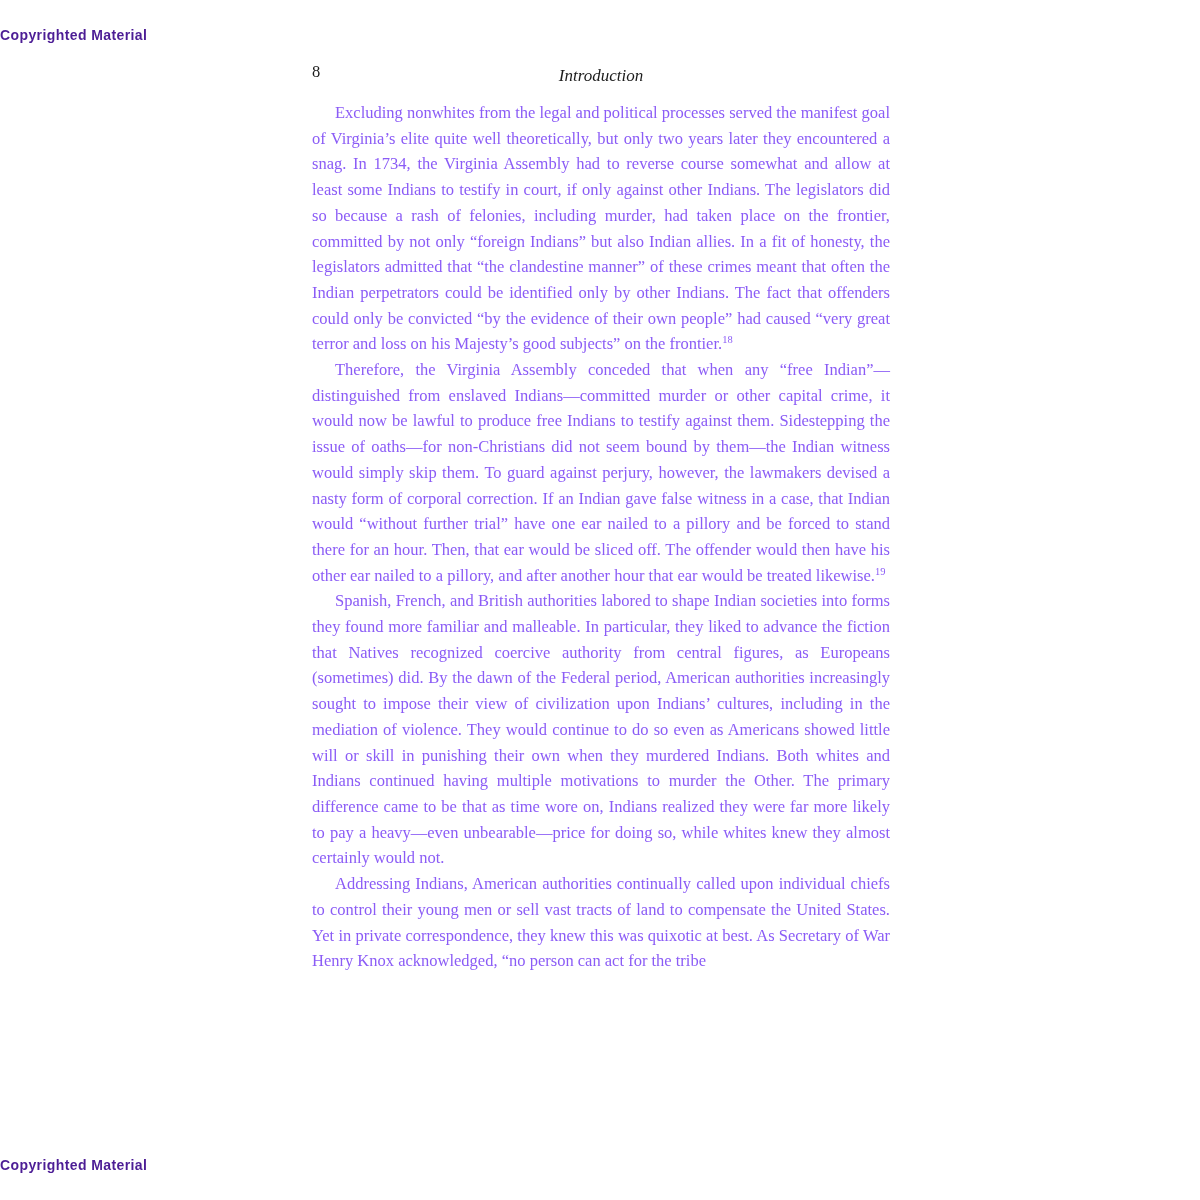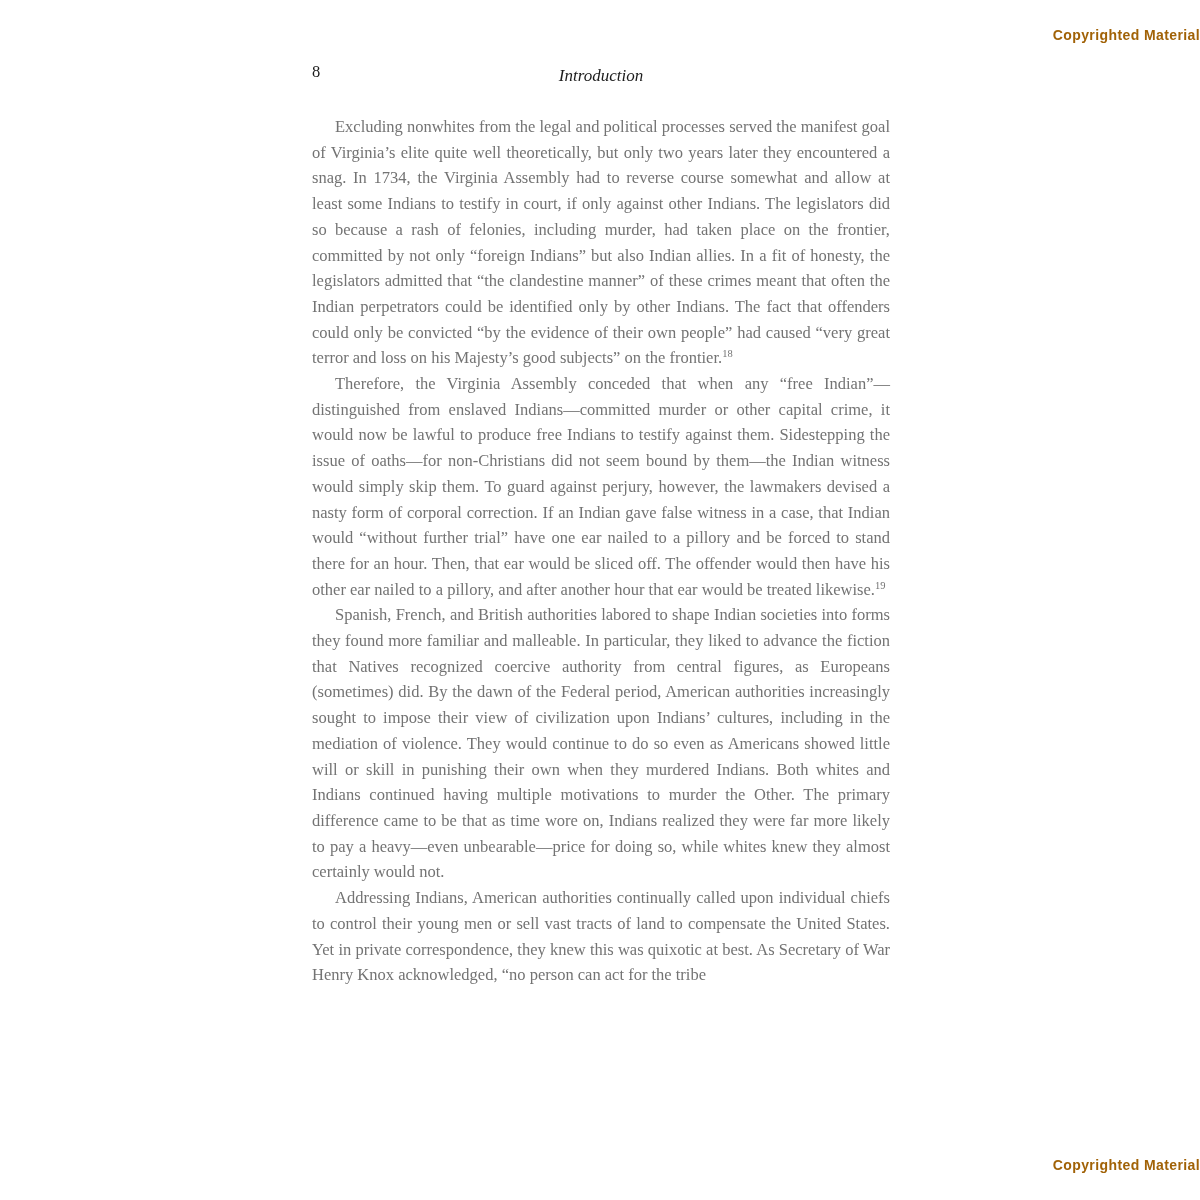--- a/index.html
+++ b/index.html
@@ -13,26 +13,26 @@
     position: relative;
     width: 1200px;
     height: 1200px;
     background: #ffffff;
     overflow: hidden;
   }
   .copyright-notice {
     position: absolute;
     left: 0;
     width: 100%;
-    text-align: right;
+    text-align: left;
     font-family: "Liberation Sans", sans-serif;
     font-size: 14px;
     font-weight: 700;
     letter-spacing: 0.4px;
-    color: #a16207;
+    color: #4c1d95;
   }
   .copyright-top { top: 27px; }
   .copyright-bottom { top: 1157px; }
   .running-head {
     position: absolute;
     top: 62px;
     left: 312px;
     width: 578px;
     height: 22px;
   }
@@ -48,26 +48,26 @@
     left: 0;
     top: 4px;
     width: 100%;
     text-align: center;
     font-style: italic;
     font-size: 17px;
     color: #1c1c1c;
   }
   .body-text {
     position: absolute;
-    top: 114px;
+    top: 100px;
     left: 312px;
     width: 578px;
     font-size: 16.5px;
     line-height: 25.7px;
-    color: #737373;
+    color: #8b5cf6;
     text-align: justify;
   }
   .body-text p {
     text-indent: 23px;
     margin: 0;
   }
   .body-text sup {
     font-size: 10.5px;
     line-height: 0;
     vertical-align: super;

